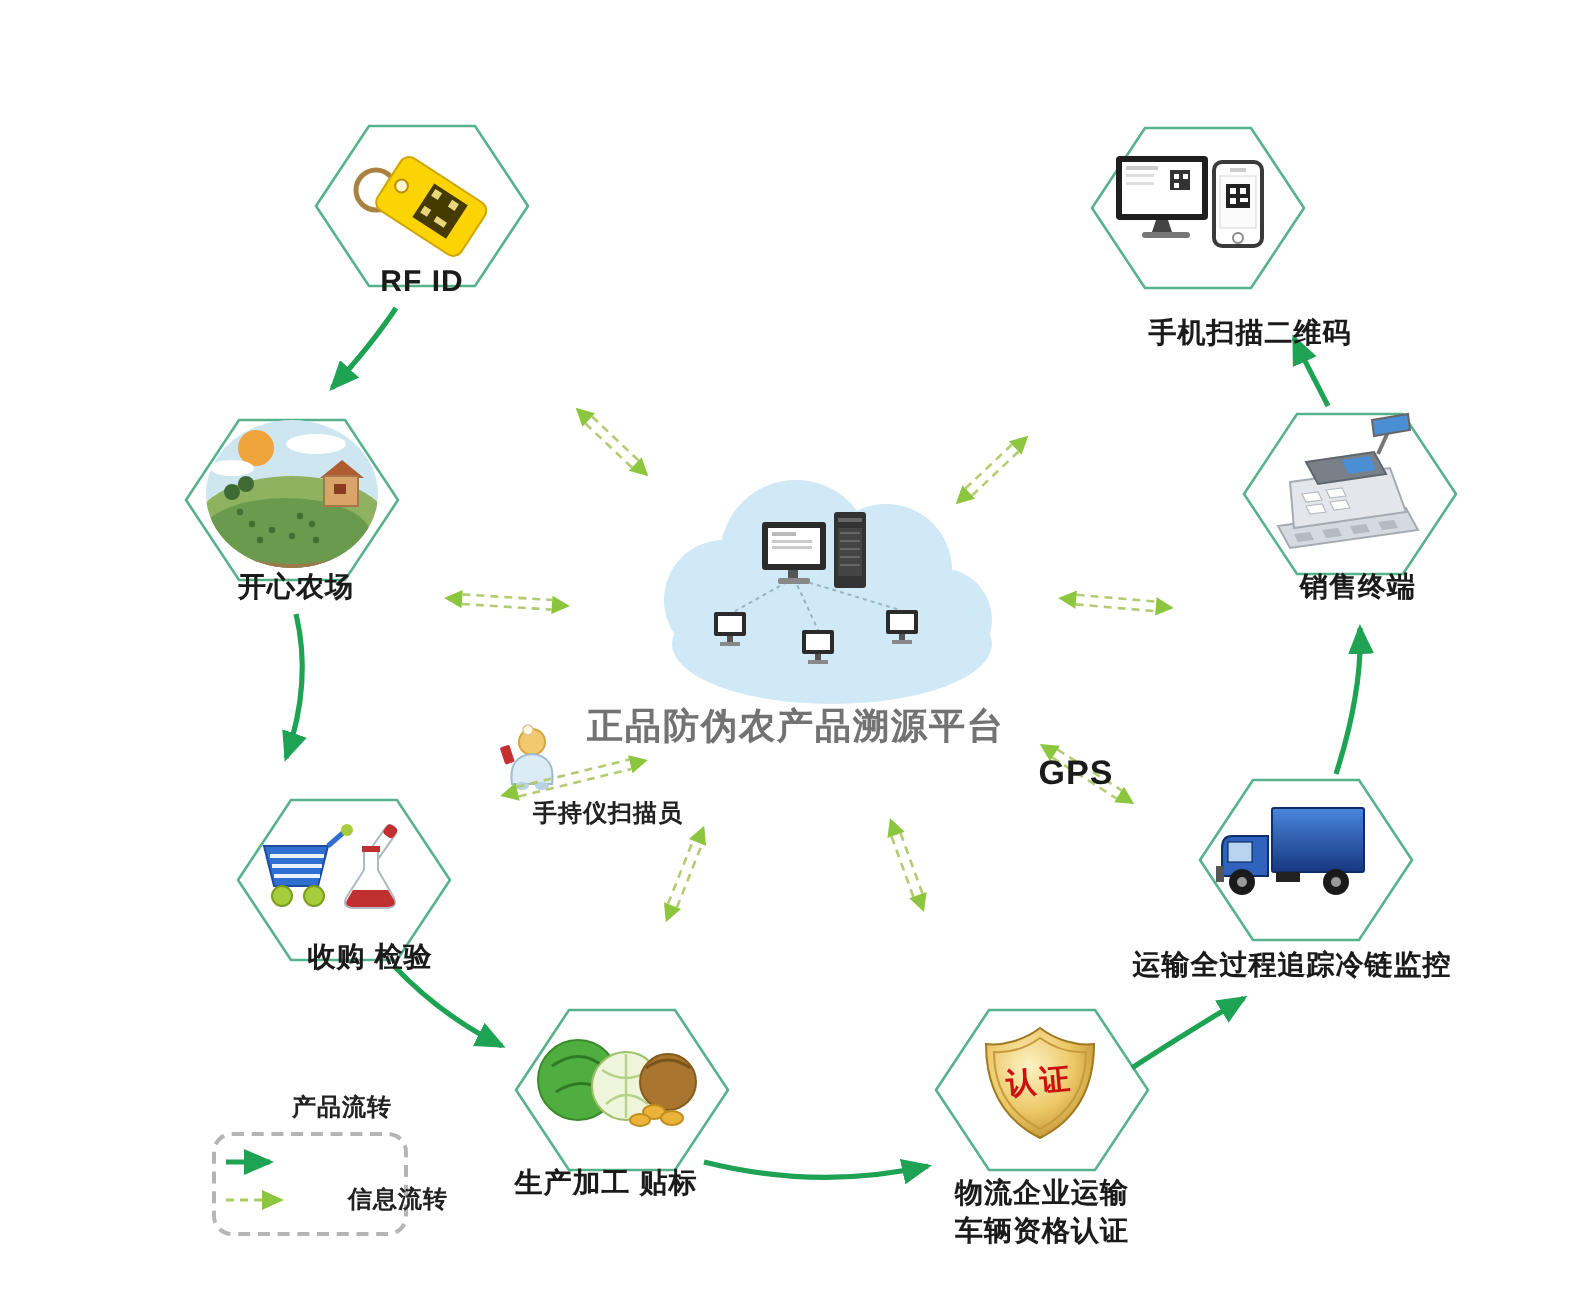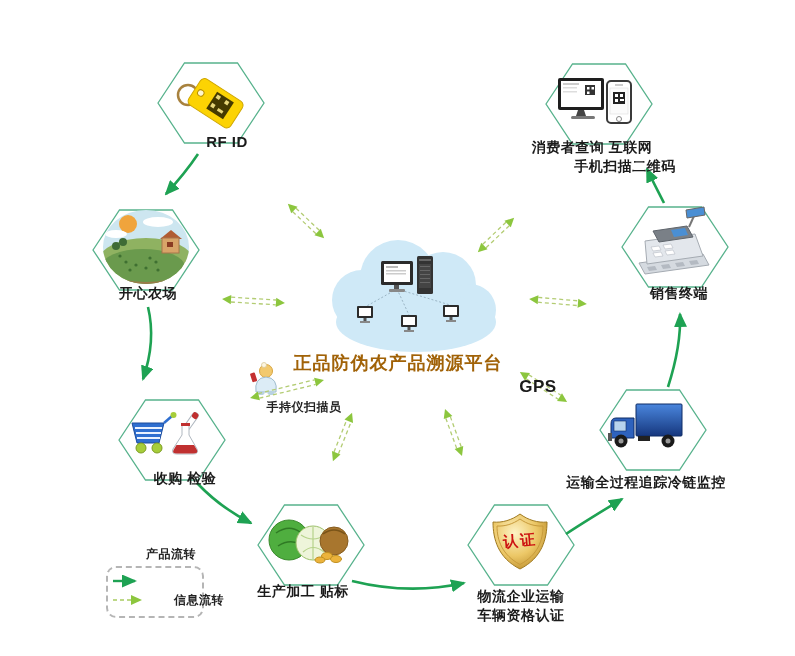--- a/index.html
+++ b/index.html
@@ -1,21 +1,21 @@
 <!DOCTYPE html>
 <html><head>
 <meta charset="utf-8">
 <style>
   html,body{margin:0;padding:0;background:#fff;}
   #canvas{position:relative;width:795px;height:656px;background:#fff;overflow:hidden;
           font-family:"Liberation Sans","DejaVu Sans",sans-serif;}
   #diagram-svg{position:absolute;left:0;top:0;}
   .lbl{position:absolute;transform:translate(-50%,-50%);font-weight:bold;font-size:14px;
        color:#1b1b1b;white-space:nowrap;letter-spacing:0.5px;}
-  .lbl-title{font-size:18px;letter-spacing:1px;color:#a16207;}
+  .lbl-title{font-size:18px;letter-spacing:1px;color:#737373;}
   .lbl-small{font-size:12px;font-weight:bold;color:#222;}
   .lbl-gps{font-size:17px;letter-spacing:0.5px;}
   .lbl-shield{color:#cc1111;font-size:15px;letter-spacing:2px;
               transform:translate(-50%,-50%) rotate(-5deg);}
   .lbl-legend{transform:translate(0,-50%);font-size:12px;}
   .hex{fill:none;stroke:#57b28c;stroke-width:1.3;}
   .parrow{fill:none;stroke:#1ea253;stroke-width:2.6;}
   .iarrow line{stroke:#b3cc73;stroke-width:1.3;stroke-dasharray:4 3;}
   .iarrow polygon{fill:#8cc63e;}
   #legend-box{position:absolute;left:106px;top:566px;width:98px;height:52px;
@@ -302,30 +302,29 @@
 
   <g>
     <line x1="113" y1="581" x2="135" y2="581" stroke="#1ea253" stroke-width="2.4" marker-end="url(#ah)"></line>
     <line x1="113" y1="600" x2="131" y2="600" stroke="#a8cc60" stroke-width="1.6" stroke-dasharray="4 3"></line>
     <polygon points="131,595 142,600 131,605" fill="#8cc63e"></polygon>
   </g>
 </svg>
 
 <div id="legend-box"></div>
 
-<div class="lbl" style="left:211px;top:141px;font-size:15px;margin-left:16px;">RF ID</div>
+<div class="lbl" style="left:211px;top:141px;font-size:15px;">RF ID</div>
 <div class="lbl" style="left:148px;top:294px;">开心农场</div>
 <div class="lbl" style="left:167px;top:479px;padding-left:36px;">收购 检验</div>
 <div class="lbl" style="left:303px;top:592px;">生产加工 贴标</div>
 <div class="lbl" style="left:521px;top:597px;">物流企业运输</div>
 <div class="lbl" style="left:521px;top:616px;">车辆资格认证</div>
 <div class="lbl lbl-shield" style="left:520px;top:541px;">认证</div>
 <div class="lbl" style="left:646px;top:483px;">运输全过程追踪冷链监控</div>
 <div class="lbl" style="left:679px;top:294px;">销售终端</div>
-<div class="lbl" style="left:592px;top:148px;">消费者查询 互联网</div>
 <div class="lbl" style="left:589px;top:167px;margin-left:36px;">手机扫描二维码</div>
 <div class="lbl lbl-title" style="left:398px;top:363px;">正品防伪农产品溯源平台</div>
 <div class="lbl lbl-small" style="left:304px;top:407px;">手持仪扫描员</div>
 <div class="lbl lbl-gps" style="left:538px;top:387px;">GPS</div>
 <div class="lbl lbl-small lbl-legend" style="left:146px;top:554px;font-family:Liberation Mono, monospace;">产品流转</div>
 <div class="lbl lbl-small lbl-legend" style="left:146px;top:600px;margin-left:28px;">信息流转</div>
 
 </div>
 
 </body></html>

